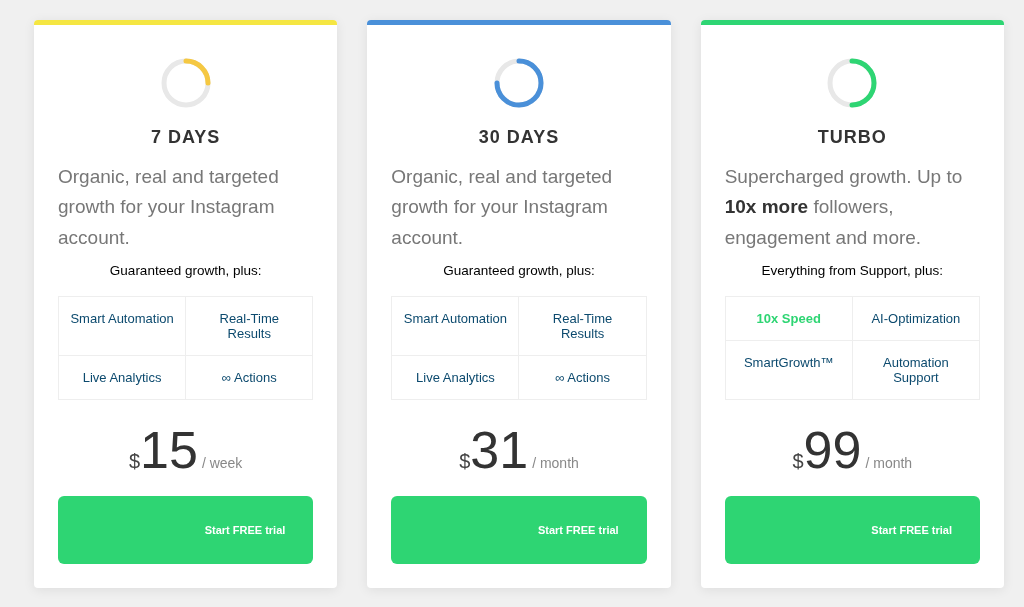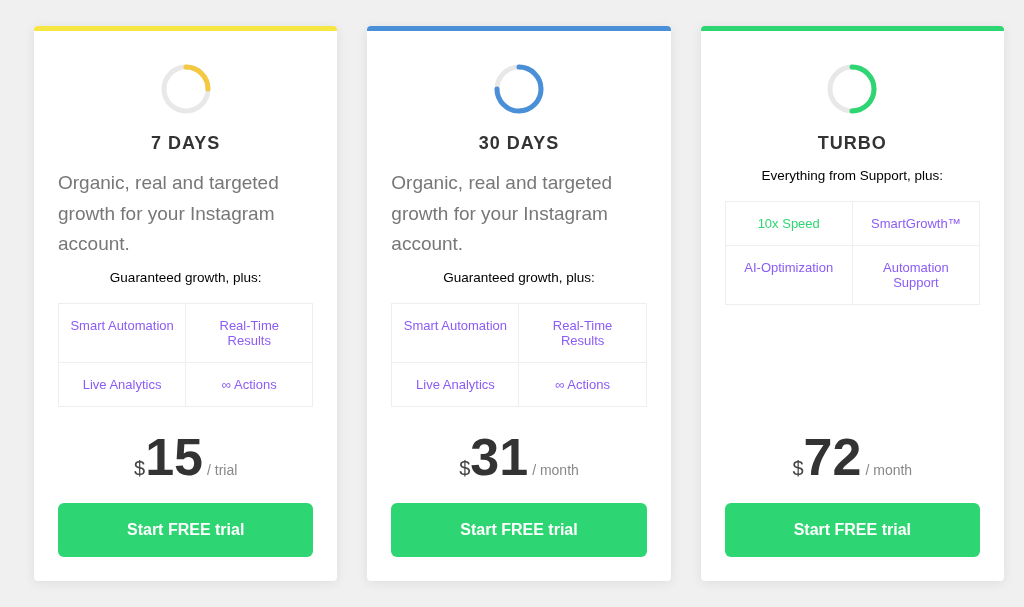--- a/index.html
+++ b/index.html
@@ -75,59 +75,59 @@
       display: grid;
       grid-template-columns: 1fr 1fr;
       margin-bottom: 24px;
     }
     .feature-cell {
       border-right: 1px solid #eee;
       border-bottom: 1px solid #eee;
       padding: 14px 10px;
       text-align: center;
       font-size: 13px;
-      color: #8b5cf6;
+      color: #0c4a6e;
     }
     .feature-cell.highlight {
       color: #2ed573;
-      font-weight: 400;
+      font-weight: 700;
     }
     .price-section {
       display: flex;
       align-items: baseline;
       margin-bottom: 20px;
       margin-top: auto;
     }
     .price-dollar {
       font-size: 20px;
       color: #444;
       font-weight: 500;
     }
     .price-amount {
       font-size: 52px;
-      font-weight: 700;
+      font-weight: 400;
       color: #333;
       line-height: 1;
     }
     .price-period {
       font-size: 14px;
       color: #888;
       margin-left: 4px;
     }
     .cta-button {
       width: 100%;
-      padding: 18px;
+      padding: 28px;
       background: #2ed573;
       border: none;
       border-radius: 6px;
       color: #fff;
-      font-size: 16px;
+      font-size: 11px;
       font-weight: 600;
       cursor: pointer;
-      text-align: center;
+      text-align: right;
     }
     .bold-text {
       font-weight: 700;
       color: #333;
     }
   </style>
 </head>
 <body>
 
 <div class="pricing-wrapper">
@@ -145,21 +145,21 @@
         <div class="plan-subtitle">Guaranteed growth, plus:</div>
         <div class="features-grid">
           <div class="feature-cell">Smart Automation</div>
           <div class="feature-cell">Real-Time Results</div>
           <div class="feature-cell">Live Analytics</div>
           <div class="feature-cell">∞ Actions</div>
         </div>
         <div class="price-section">
           <span class="price-dollar">$</span>
           <span class="price-amount">15</span>
-          <span class="price-period">/ trial</span>
+          <span class="price-period">/ week</span>
         </div>
         <button class="cta-button">Start FREE trial</button>
       </div>
     </div>
     <div class="pricing-card">
       <div class="card-top-bar" style="background: rgb(74, 144, 217);"></div>
       <div class="card-body">
         <div class="icon-wrapper">
           <svg width="56" height="56" viewBox="0 0 56 56" fill="none" xmlns="http://www.w3.org/2000/svg">
       <circle cx="28" cy="28" r="22" stroke="#e8e8e8" stroke-width="5" fill="none"></circle>
@@ -186,28 +186,29 @@
     <div class="pricing-card">
       <div class="card-top-bar" style="background: rgb(46, 213, 115);"></div>
       <div class="card-body">
         <div class="icon-wrapper">
           <svg width="56" height="56" viewBox="0 0 56 56" fill="none" xmlns="http://www.w3.org/2000/svg">
       <circle cx="28" cy="28" r="22" stroke="#e8e8e8" stroke-width="5" fill="none"></circle>
       <path d="M28 6 A22 22 0 0 1 50 28 A22 22 0 0 1 28 50" stroke="#2ed573" stroke-width="5" fill="none" stroke-linecap="round"></path>
     </svg>
         </div>
         <div class="plan-name">TURBO</div>
+        <div class="plan-description">Supercharged growth. Up to <strong class="bold-text">10x more</strong> followers, engagement and more.</div>
         <div class="plan-subtitle">Everything from Support, plus:</div>
         <div class="features-grid">
           <div class="feature-cell highlight">10x Speed</div>
+          <div class="feature-cell">AI-Optimization</div>
           <div class="feature-cell">SmartGrowth™</div>
-          <div class="feature-cell">AI-Optimization</div>
           <div class="feature-cell">Automation Support</div>
         </div>
         <div class="price-section">
           <span class="price-dollar">$</span>
-          <span class="price-amount">72</span>
+          <span class="price-amount">99</span>
           <span class="price-period">/ month</span>
         </div>
         <button class="cta-button">Start FREE trial</button>
       </div>
     </div>
   </div>
 
 </body></html>

